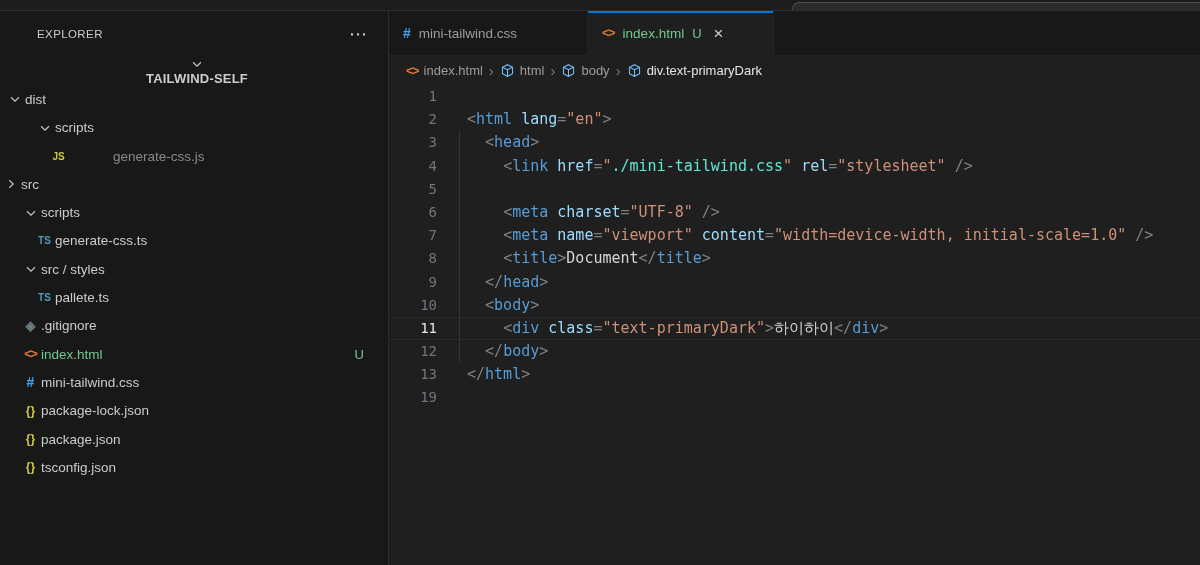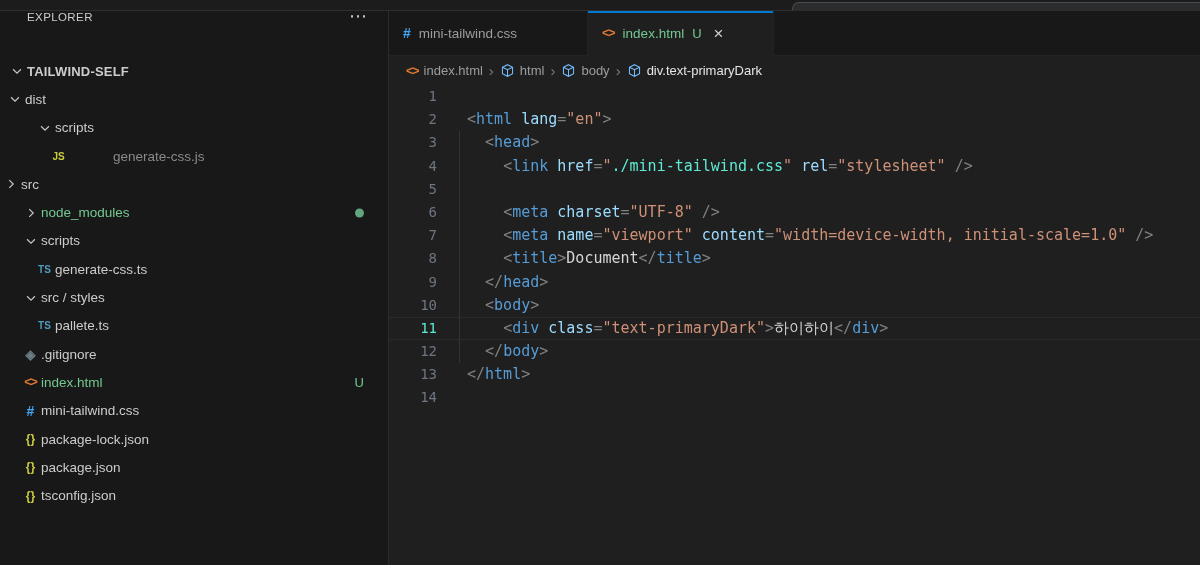--- a/index.html
+++ b/index.html
@@ -11,22 +11,22 @@
   .bg-window { position:absolute; top:2px; left:792px; width:408px; height:8px;
                background:#2a2c2e; border-top:1px solid #4a4d4f; border-left:1px solid #4a4d4f;
                border-top-left-radius:7px; }
 
   
   .window { position:absolute; top:10px; left:0; width:1200px; height:555px;
             display:flex; border-top:1px solid #2e2e2e; }
 
   
   .sidebar { width:389px; background:#181818; border-right:1px solid #2b2b2b; flex-shrink:0; }
-  .sidebar-header { height:46px; display:flex; align-items:flex-start; justify-content:space-between;
-                    padding:0 20px 0 27px; }
+  .sidebar-header { height:46px; display:flex; align-items:center; justify-content:space-between;
+                    padding:0 20px 0 27px;margin-left:10px; }
   .sidebar-title { font-size:11.5px; letter-spacing:.4px; color:#cccccc; }
   .sidebar-dots { color:#cccccc; font-size:18px; line-height:10px; cursor:pointer; letter-spacing:1px; }
 
   .tree-row { height:28.3px; display:flex; align-items:center; position:relative;
               color:#cccccc; font-size:13.5px; cursor:pointer; white-space:nowrap; }
   .tree-row.root { font-weight:bold; font-size:13px; letter-spacing:.2px; }
   .tree-row.dim .lbl { color:#8a8a8a; }
   .tree-row.green .lbl { color:#73c991; }
   .slot { width:21px; display:flex; justify-content:center; align-items:center; flex-shrink:0; }
   .lbl { overflow:hidden; text-overflow:ellipsis; }
@@ -63,21 +63,21 @@
   .crumb:last-child .crumb-label { color:#e5e5e5; }
   .crumb-sep { color:#7c7c7c; font-size:15px; padding:0 1px; }
 
   
   .code { position:relative; flex:1; font-family:"DejaVu Sans Mono", monospace;
           font-size:15px; line-height:23.2px; }
   .indent-guide { position:absolute; left:70px; top:46.4px; width:1px; height:232px; background:#333333; }
   .codeline { display:flex; height:23.2px; white-space:pre; position:relative; }
   .codeline.cur { box-shadow: inset 0 1px 0 #2a2a2a, inset 0 -1px 0 #2a2a2a; }
   .ln { width:48px; text-align:right; color:#6e7681; font-size:14px; flex-shrink:0; user-select:none; }
-  .codeline.cur .ln { color:#5eead4; }
+  .codeline.cur .ln { color:#e5e5e5; }
   .ltext { margin-left:30px; }
   .tk-p { color:#808080; }
   .tk-t { color:#569cd6; }
   .tk-a { color:#9cdcfe; }
   .tk-s { color:#ce9178; }
   .tk-l { color:#5eead4; text-underline-offset:3px; }
   .tk-x { color:#d6d6d6; }
 </style>
 </head>
 <body>
@@ -87,21 +87,21 @@
 </div>
 
 <div class="window">
 
   <aside class="sidebar">
     <div class="sidebar-header">
       <span class="sidebar-title">EXPLORER</span>
       <span class="sidebar-dots">⋯</span>
     </div>
     <div id="file-tree">
-        <div class="tree-row root" style="padding-left: 6px;">
+        <div class="tree-row root" style="padding-left: 6px; flex-direction: column;">
           <span class="slot">
             <svg width="14" height="14" viewBox="0 0 16 16" style="transform: rotate(90deg);">
               <path d="M6 3.5l4.5 4.5L6 12.5" fill="none" stroke="#c5c5c5" stroke-width="1.4"></path>
             </svg>
           </span>
           <span class="lbl">TAILWIND-SELF</span>
         </div>
         <div class="tree-row" style="padding-left: 4px;">
           <span class="slot">
             <svg width="14" height="14" viewBox="0 0 16 16" style="transform: rotate(90deg);">
@@ -124,29 +124,20 @@
           </span>
           <span class="lbl">generate-css.js</span>
         </div>
         <div class="tree-row" style="">
           <span class="slot">
             <svg width="14" height="14" viewBox="0 0 16 16">
               <path d="M6 3.5l4.5 4.5L6 12.5" fill="none" stroke="#c5c5c5" stroke-width="1.4"></path>
             </svg>
           </span>
           <span class="lbl">src</span>
-        </div>
-        <div class="tree-row green" style="padding-left: 20px;">
-          <span class="slot">
-            <svg width="14" height="14" viewBox="0 0 16 16">
-              <path d="M6 3.5l4.5 4.5L6 12.5" fill="none" stroke="#c5c5c5" stroke-width="1.4"></path>
-            </svg>
-          </span>
-          <span class="lbl">node_modules</span>
-          <span class="badge dot"></span>
         </div>
         <div class="tree-row" style="padding-left: 20px;">
           <span class="slot">
             <svg width="14" height="14" viewBox="0 0 16 16" style="transform: rotate(90deg);">
               <path d="M6 3.5l4.5 4.5L6 12.5" fill="none" stroke="#c5c5c5" stroke-width="1.4"></path>
             </svg>
           </span>
           <span class="lbl">scripts</span>
         </div>
         <div class="tree-row" style="padding-left: 34px;">
@@ -263,17 +254,17 @@
         <div class="codeline"><span class="ln">4</span><span class="ltext"><span class="tk-x">    </span><span class="tk-p">&lt;</span><span class="tk-t">link</span><span class="tk-x"> </span><span class="tk-a">href</span><span class="tk-p">=</span><span class="tk-s">"</span><span class="tk-l">./mini-tailwind.css</span><span class="tk-s">"</span><span class="tk-x"> </span><span class="tk-a">rel</span><span class="tk-p">=</span><span class="tk-s">"stylesheet"</span><span class="tk-x"> </span><span class="tk-p">/&gt;</span></span></div>
         <div class="codeline"><span class="ln">5</span><span class="ltext"></span></div>
         <div class="codeline"><span class="ln">6</span><span class="ltext"><span class="tk-x">    </span><span class="tk-p">&lt;</span><span class="tk-t">meta</span><span class="tk-x"> </span><span class="tk-a">charset</span><span class="tk-p">=</span><span class="tk-s">"UTF-8"</span><span class="tk-x"> </span><span class="tk-p">/&gt;</span></span></div>
         <div class="codeline"><span class="ln">7</span><span class="ltext"><span class="tk-x">    </span><span class="tk-p">&lt;</span><span class="tk-t">meta</span><span class="tk-x"> </span><span class="tk-a">name</span><span class="tk-p">=</span><span class="tk-s">"viewport"</span><span class="tk-x"> </span><span class="tk-a">content</span><span class="tk-p">=</span><span class="tk-s">"width=device-width, initial-scale=1.0"</span><span class="tk-x"> </span><span class="tk-p">/&gt;</span></span></div>
         <div class="codeline"><span class="ln">8</span><span class="ltext"><span class="tk-x">    </span><span class="tk-p">&lt;</span><span class="tk-t">title</span><span class="tk-p">&gt;</span><span class="tk-x">Document</span><span class="tk-p">&lt;/</span><span class="tk-t">title</span><span class="tk-p">&gt;</span></span></div>
         <div class="codeline"><span class="ln">9</span><span class="ltext"><span class="tk-x">  </span><span class="tk-p">&lt;/</span><span class="tk-t">head</span><span class="tk-p">&gt;</span></span></div>
         <div class="codeline"><span class="ln">10</span><span class="ltext"><span class="tk-x">  </span><span class="tk-p">&lt;</span><span class="tk-t">body</span><span class="tk-p">&gt;</span></span></div>
         <div class="codeline cur"><span class="ln">11</span><span class="ltext"><span class="tk-x">    </span><span class="tk-p">&lt;</span><span class="tk-t">div</span><span class="tk-x"> </span><span class="tk-a">class</span><span class="tk-p">=</span><span class="tk-s">"text-primaryDark"</span><span class="tk-p">&gt;</span><span class="tk-x">하이하이</span><span class="tk-p">&lt;/</span><span class="tk-t">div</span><span class="tk-p">&gt;</span></span></div>
         <div class="codeline"><span class="ln">12</span><span class="ltext"><span class="tk-x">  </span><span class="tk-p">&lt;/</span><span class="tk-t">body</span><span class="tk-p">&gt;</span></span></div>
         <div class="codeline"><span class="ln">13</span><span class="ltext"><span class="tk-p">&lt;/</span><span class="tk-t">html</span><span class="tk-p">&gt;</span></span></div>
-        <div class="codeline"><span class="ln">14</span><span class="ltext"></span></div>
+        <div class="codeline"><span class="ln">19</span><span class="ltext"></span></div>
       </div>
   </div>
 
 </div>
 
 </body></html>

